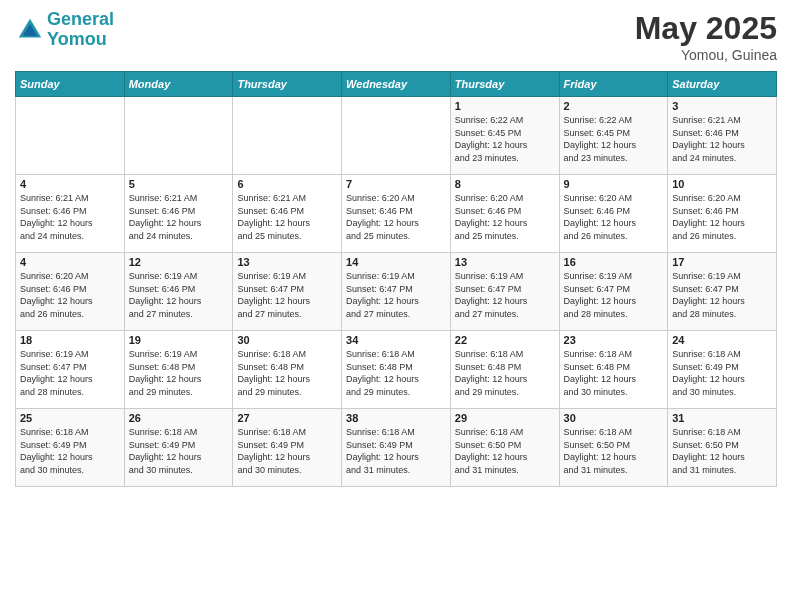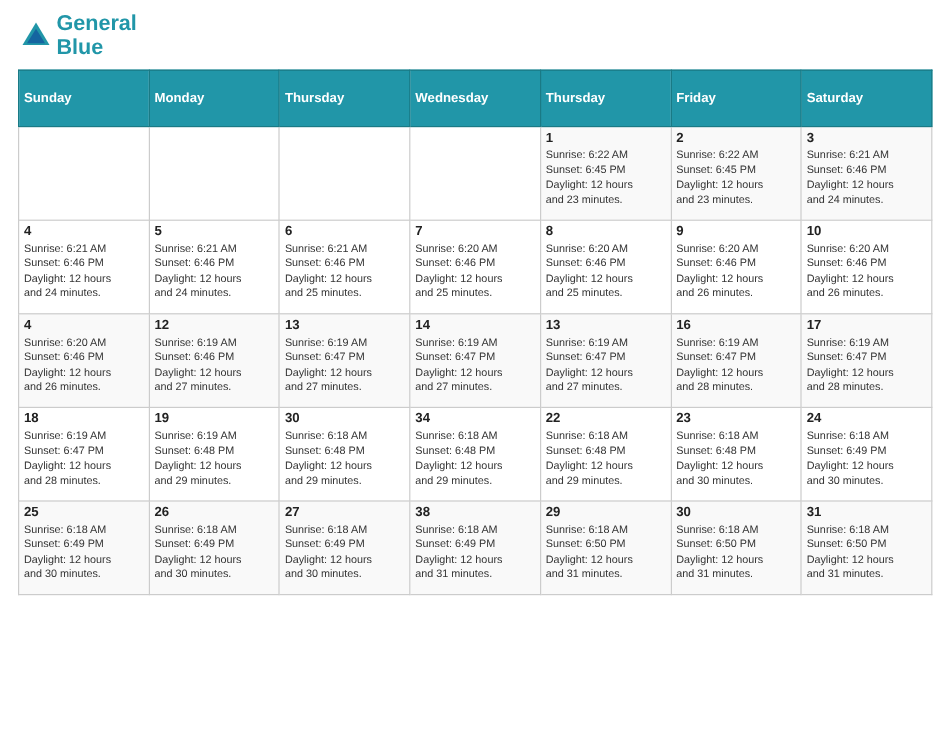--- a/index.html
+++ b/index.html
@@ -52,25 +52,26 @@
       color: #555;
     }
     .calendar {
       width: 100%;
       border-collapse: collapse;
       font-size: 10px;
     }
     .calendar thead tr th {
       background-color: #2196a8;
       color: #fff;
-      padding: 17px 4px;
+      padding: 6px 4px;
       text-align: left;
       font-size: 11px;
       font-weight: bold;
       border: 1px solid #1a7a85;
+      font-style: italic;
     }
     .calendar tbody tr td {
       border: 1px solid #ccc;
       vertical-align: top;
       padding: 3px 4px;
       width: calc(100% / 7);
       height: 78px;
       background: #fff;
     }
     .calendar tbody tr:nth-child(odd) td {
@@ -96,22 +97,26 @@
 
 <div class="page">
   <div class="header">
     <div class="logo">
       <svg class="logo-icon" viewBox="0 0 40 40">
         <polygon points="20,5 35,30 5,30" fill="#2196a8"></polygon>
         <polygon points="20,12 30,28 10,28" fill="#1565a0"></polygon>
       </svg>
       <div class="logo-text">
         <div><span>General</span></div>
-        <div><span>Blue</span></div>
+        <div><span>Yomou</span></div>
       </div>
+    </div>
+    <div class="title-block">
+      <div class="main-title">May 2025</div>
+      <div class="subtitle">Yomou, Guinea</div>
     </div>
   </div>
 
   <table class="calendar">
     <thead>
       <tr>
         <th>Sunday</th>
         <th>Monday</th>
         <th>Thursday</th>
         <th>Wednesday</th>

